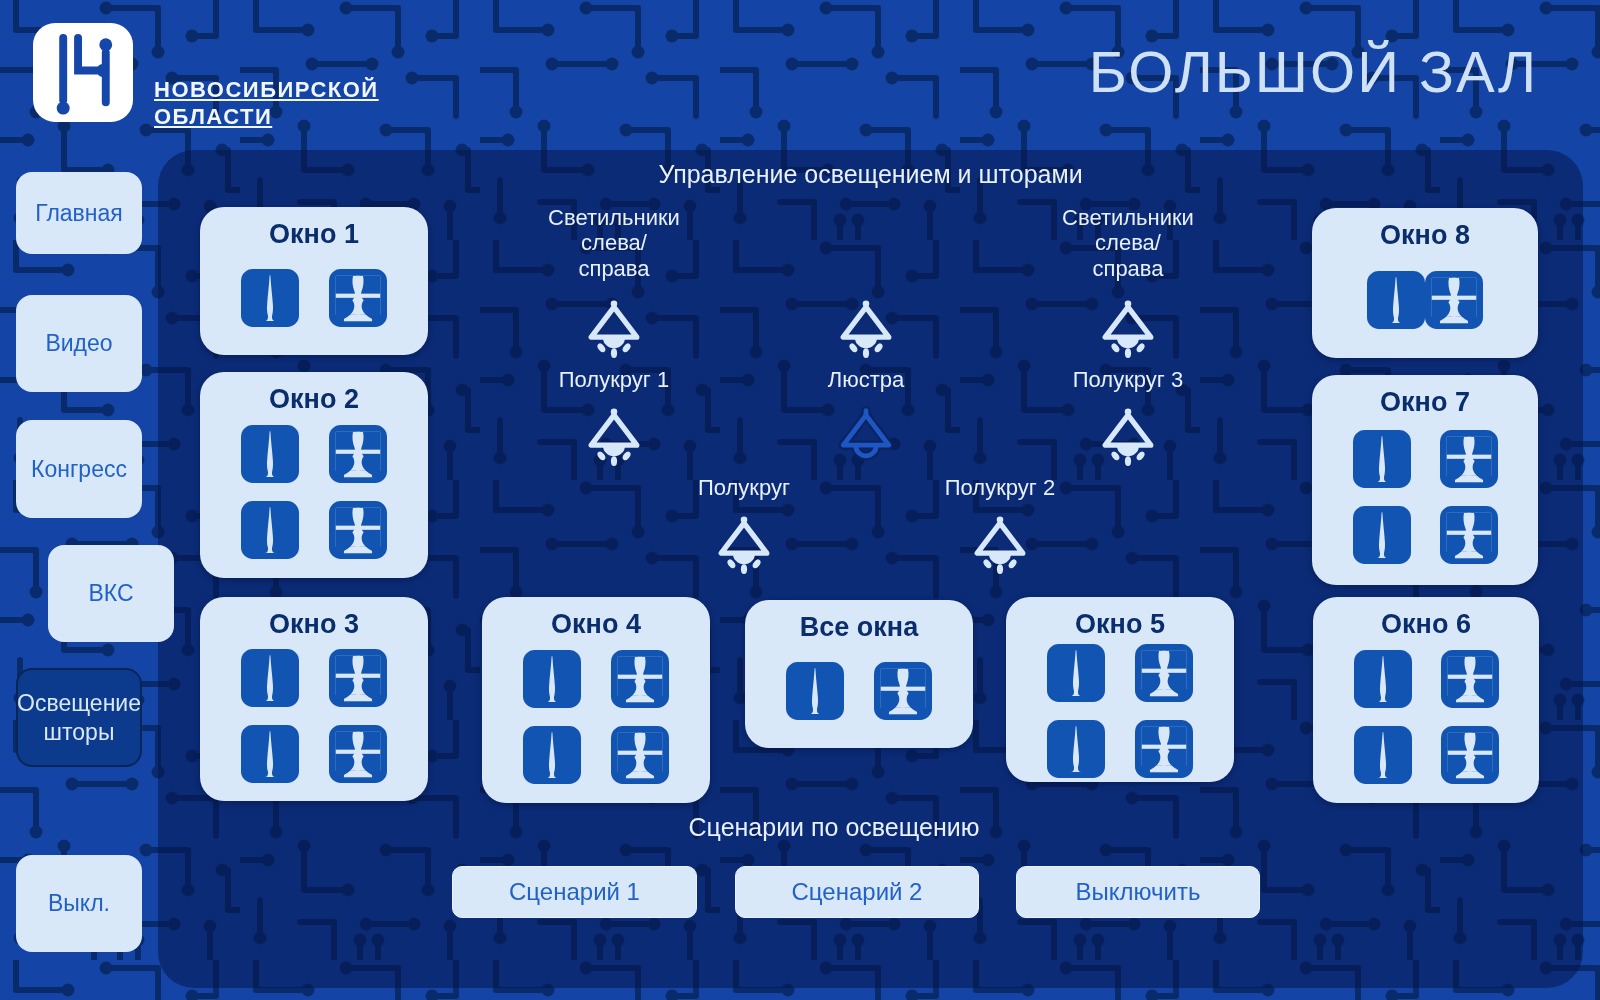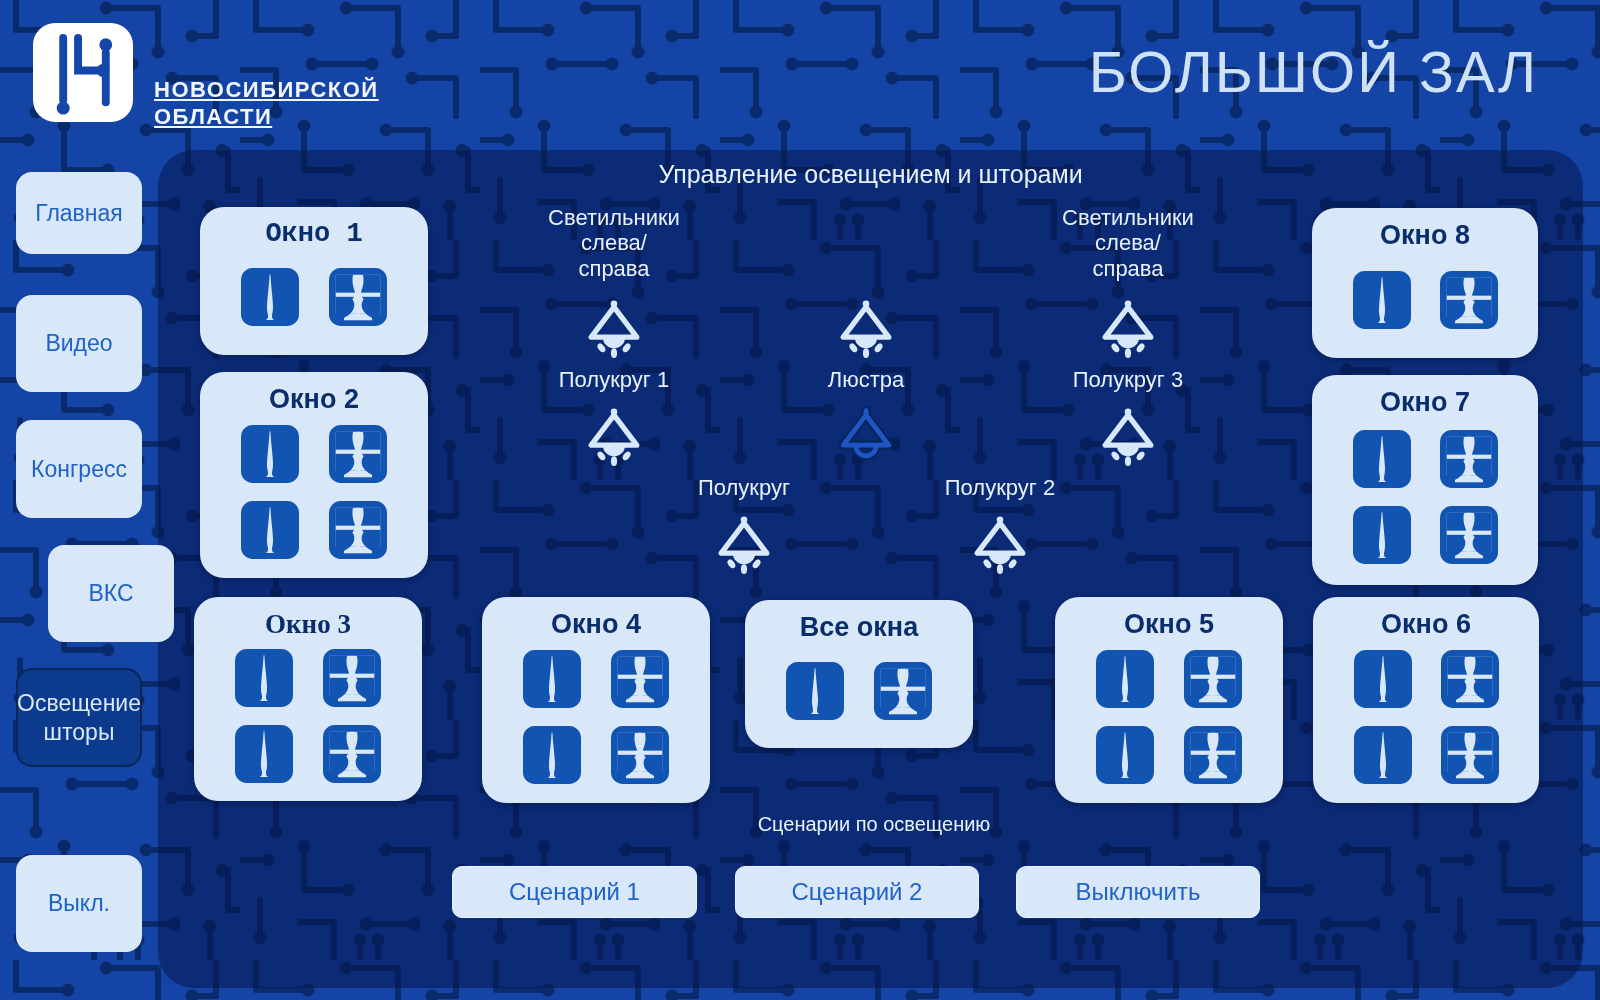--- a/index.html
+++ b/index.html
@@ -34,21 +34,21 @@
   .card-title{margin-top:12px;text-align:center;font-size:27px;font-weight:600;color:#0A2D6B;}
   .tile-grid{flex:1;display:grid;grid-template-columns:1fr 1fr;justify-items:center;align-content:center;row-gap:18px;padding:4px 26px 14px;}
   .tile{background:none;border:none;padding:0;cursor:pointer;width:58px;height:58px;line-height:0;}
   .tile svg{width:58px;height:58px;}
   
   .light-label{position:absolute;width:220px;text-align:center;font-size:22px;line-height:1.15;
     color:#E8F1FB;white-space:pre-line;z-index:2;}
   .light-btn{position:absolute;width:62px;height:62px;background:none;border:none;padding:0;cursor:pointer;z-index:2;line-height:0;}
   .light-btn svg{width:62px;height:62px;}
   
-  .scen-title{position:absolute;left:574px;top:813px;width:600px;text-align:center;font-size:20px;font-weight:500;color:#E8F1FB;z-index:2;}
+  .scen-title{position:absolute;left:534px;top:813px;width:600px;text-align:center;font-size:25px;font-weight:500;color:#E8F1FB;z-index:2;}
   .scen-btn{position:absolute;top:866px;height:52px;border-radius:10px;background:#D9E8F9;border:1px solid #EAF3FC;
     font-size:24px;color:#2162C8;cursor:pointer;z-index:2;font-family:inherit;}
 </style>
 </head>
 <body>
 
 <div class="stage">
 
   <svg class="bg" width="1600" height="1000" aria-hidden="true">
     <defs>
@@ -170,21 +170,21 @@
   <button class="side-btn" style="top:172px;height:82px;"><span>Главная</span></button>
   <button class="side-btn" style="top:295px;height:97px;"><span>Видео</span></button>
   <button class="side-btn" style="top:420px;height:98px;"><span>Конгресс</span></button>
   <button class="side-btn" style="top:545px;height:97px;margin-left:32px;"><span>ВКС</span></button>
   <button class="side-btn active" style="top:668px;height:99px;"><span>Освещение
 шторы</span></button>
   <button class="side-btn" style="top:855px;height:97px;"><span>Выкл.</span></button>
 
   <div class="panel-title">Управление освещением и шторами</div>
 
-  <div class="card" style="left:200px;top:207px;height:148px;font-family:Liberation Mono, monospace;">
+  <div class="card" style="left:200px;top:207px;height:148px;">
     <div class="card-title">Окно 1</div>
     <div class="tile-grid">
       <button class="tile"><svg viewBox="0 0 64 64">
             <use href="#icon-curtain-closed"></use>
           </svg></button>
       <button class="tile"><svg viewBox="0 0 64 64">
             <use href="#icon-curtain-open"></use>
           </svg></button>
     </div>
   </div>
@@ -200,21 +200,21 @@
           </svg></button>
       <button class="tile"><svg viewBox="0 0 64 64">
             <use href="#icon-curtain-closed"></use>
           </svg></button>
       <button class="tile"><svg viewBox="0 0 64 64">
             <use href="#icon-curtain-open"></use>
           </svg></button>
     </div>
   </div>
 
-  <div class="card" style="left:194px;top:597px;height:204px;font-family:Liberation Serif, serif;">
+  <div class="card" style="left:200px;top:597px;height:204px;">
     <div class="card-title">Окно 3</div>
     <div class="tile-grid">
       <button class="tile"><svg viewBox="0 0 64 64">
             <use href="#icon-curtain-closed"></use>
           </svg></button>
       <button class="tile"><svg viewBox="0 0 64 64">
             <use href="#icon-curtain-open"></use>
           </svg></button>
       <button class="tile"><svg viewBox="0 0 64 64">
             <use href="#icon-curtain-closed"></use>
@@ -248,21 +248,21 @@
     <div class="tile-grid">
       <button class="tile"><svg viewBox="0 0 64 64">
             <use href="#icon-curtain-closed"></use>
           </svg></button>
       <button class="tile"><svg viewBox="0 0 64 64">
             <use href="#icon-curtain-open"></use>
           </svg></button>
     </div>
   </div>
 
-  <div class="card" style="left:1055px;top:597px;height:206px;">
+  <div class="card" style="left:1006px;top:597px;height:185px;">
     <div class="card-title">Окно 5</div>
     <div class="tile-grid">
       <button class="tile"><svg viewBox="0 0 64 64">
             <use href="#icon-curtain-closed"></use>
           </svg></button>
       <button class="tile"><svg viewBox="0 0 64 64">
             <use href="#icon-curtain-open"></use>
           </svg></button>
       <button class="tile"><svg viewBox="0 0 64 64">
             <use href="#icon-curtain-closed"></use>
@@ -302,21 +302,21 @@
           </svg></button>
       <button class="tile"><svg viewBox="0 0 64 64">
             <use href="#icon-curtain-closed"></use>
           </svg></button>
       <button class="tile"><svg viewBox="0 0 64 64">
             <use href="#icon-curtain-open"></use>
           </svg></button>
     </div>
   </div>
 
-  <div class="card" style="left:1312px;top:208px;width:226px;height:150px;">
+  <div class="card" style="left:1312px;top:208px;width:226px;height:150px;align-items:center;">
     <div class="card-title">Окно 8</div>
     <div class="tile-grid">
       <button class="tile"><svg viewBox="0 0 64 64">
             <use href="#icon-curtain-closed"></use>
           </svg></button>
       <button class="tile"><svg viewBox="0 0 64 64">
             <use href="#icon-curtain-open"></use>
           </svg></button>
     </div>
   </div>

